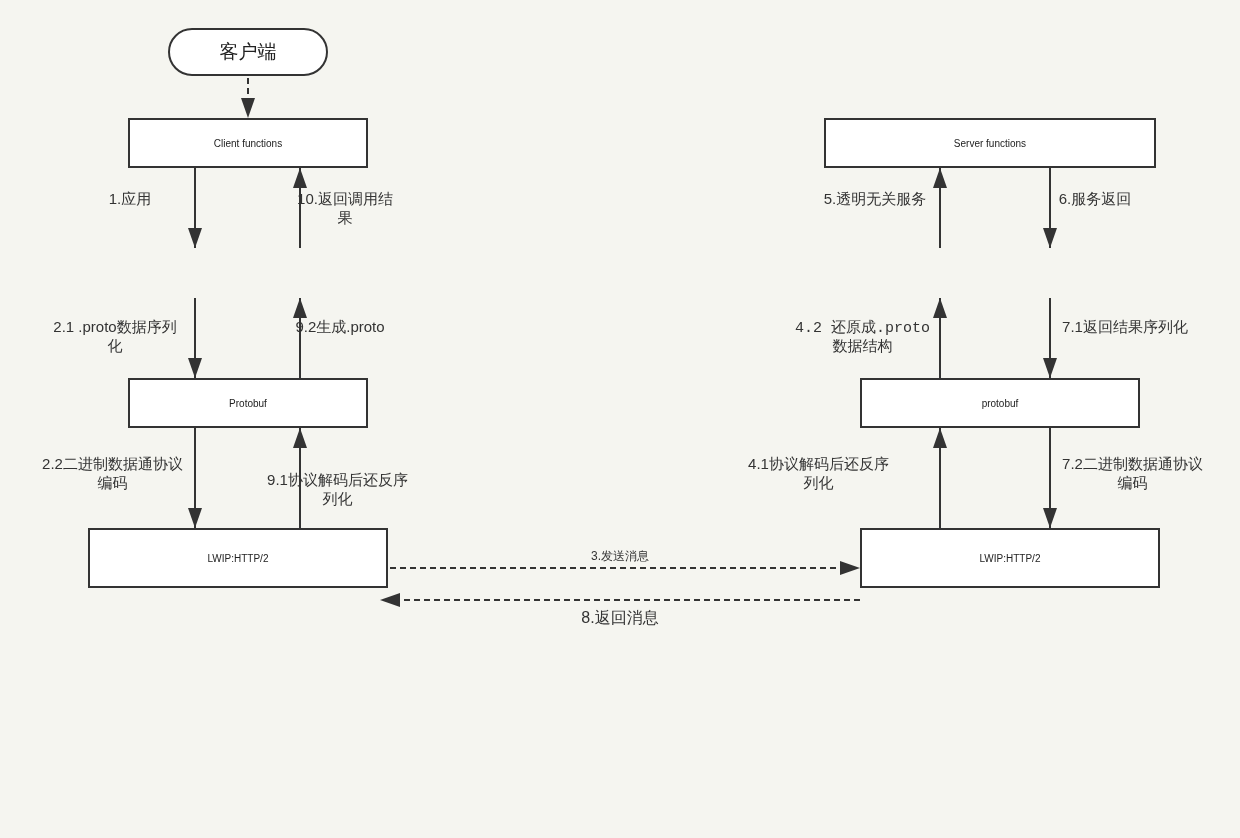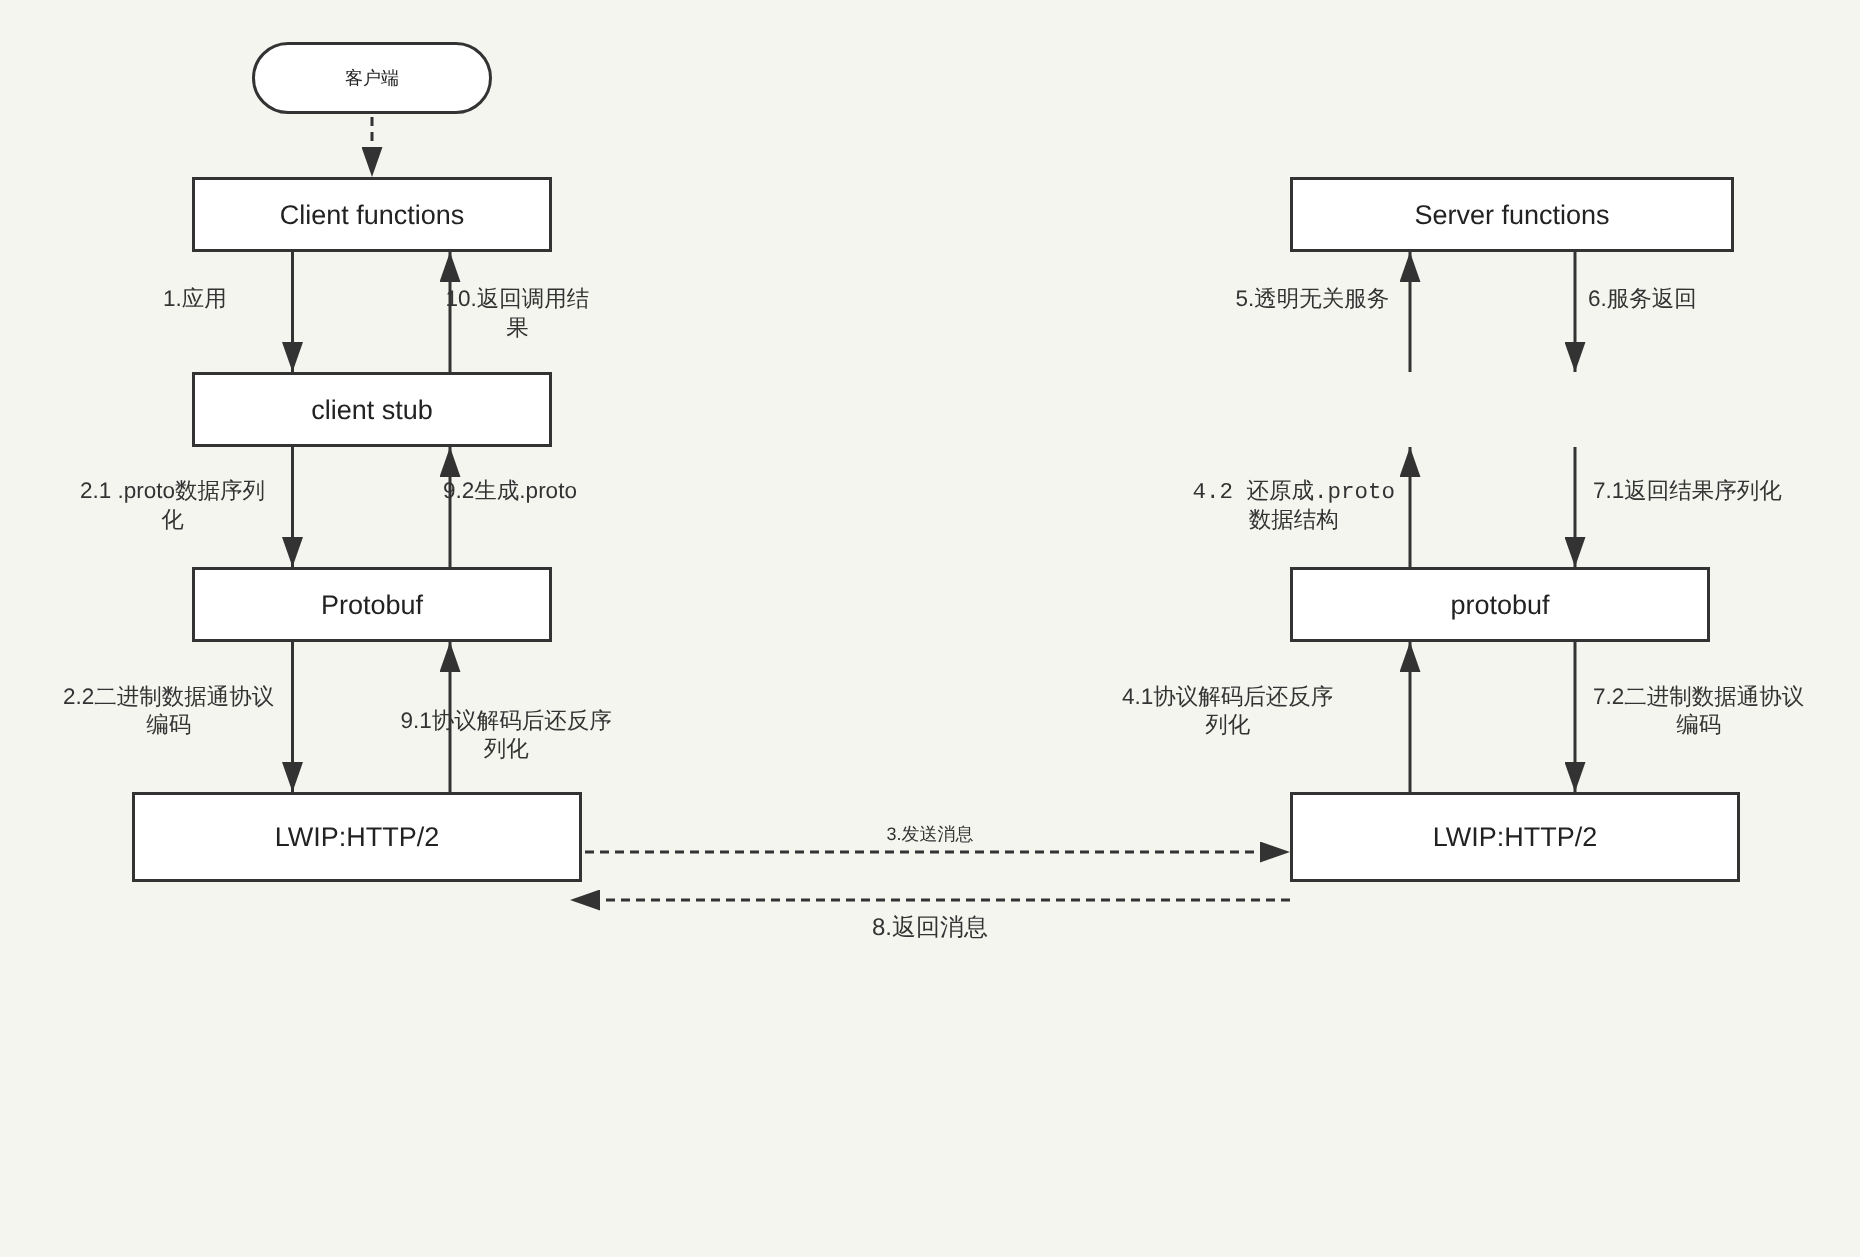--- a/index.html
+++ b/index.html
@@ -17,33 +17,33 @@
       position: relative;
       background: #f5f5f0;
     }
     .box {
       position: absolute;
       border: 2px solid #333;
       background: #fff;
       display: flex;
       align-items: center;
       justify-content: center;
-      font-size: 18px;
+      font-size: 10px;
       color: #222;
       text-align: center;
     }
     .box-rounded {
       position: absolute;
       border: 2px solid #333;
       background: #fff;
       border-radius: 30px;
       display: flex;
       align-items: center;
       justify-content: center;
-      font-size: 12px;
+      font-size: 19px;
       color: #222;
       text-align: center;
     }
     .label {
       position: absolute;
       font-size: 15px;
       color: #333;
       text-align: center;
     }
     svg.arrows {
@@ -109,42 +109,39 @@
     <span>客户端</span>
   </div>
 
   <div class="box" style="left:128px; top:118px; width:240px; height:50px;">
     <span>Client functions</span>
   </div>
 
   <div class="label" style="left:90px; top:190px; width:80px;">1.应用</div>
   <div class="label" style="left:290px; top:190px; width:110px;">10.返回调用结果</div>
 
-  <div class="box" style="left:128px; top:248px; width:240px; height:50px;">
-    <span>client stub</span>
-  </div>
 
   <div class="label" style="left:50px; top:318px; width:130px;">2.1 .proto数据序列化</div>
   <div class="label" style="left:290px; top:318px; width:100px;">9.2生成.proto</div>
 
   <div class="box" style="left:128px; top:378px; width:240px; height:50px;">
     <span>Protobuf</span>
   </div>
 
   <div class="label" style="left:40px; top:455px; width:145px;">2.2二进制数据通协议编码</div>
   <div class="label" style="left:260px; top:455px; width:155px;margin-top:16px;">9.1协议解码后还反序列化</div>
 
   <div class="box" style="left:88px; top:528px; width:300px; height:60px;">
     <span>LWIP:HTTP/2</span>
   </div>
 
   <div class="label" style="left:560px; top:548px; width:120px; font-size:12px;">3.发送消息</div>
   <div class="label" style="left:560px; top:608px; width:120px; font-size:16px;">8.返回消息</div>
 
-  <div class="box" style="left:860px; top:118px; width:296px; height:50px;">
+  <div class="box" style="left:824px; top:118px; width:332px; height:50px;">
     <span>Server functions</span>
   </div>
 
   <div class="label" style="left:820px; top:190px; width:110px;">5.透明无关服务</div>
   <div class="label" style="left:1050px; top:190px; width:90px;">6.服务返回</div>
 
 
   <div class="label" style="left:790px; top:318px; width:145px;font-family:Liberation Mono, monospace;">4.2 还原成.proto数据结构</div>
   <div class="label" style="left:1060px; top:318px; width:130px;">7.1返回结果序列化</div>
 

